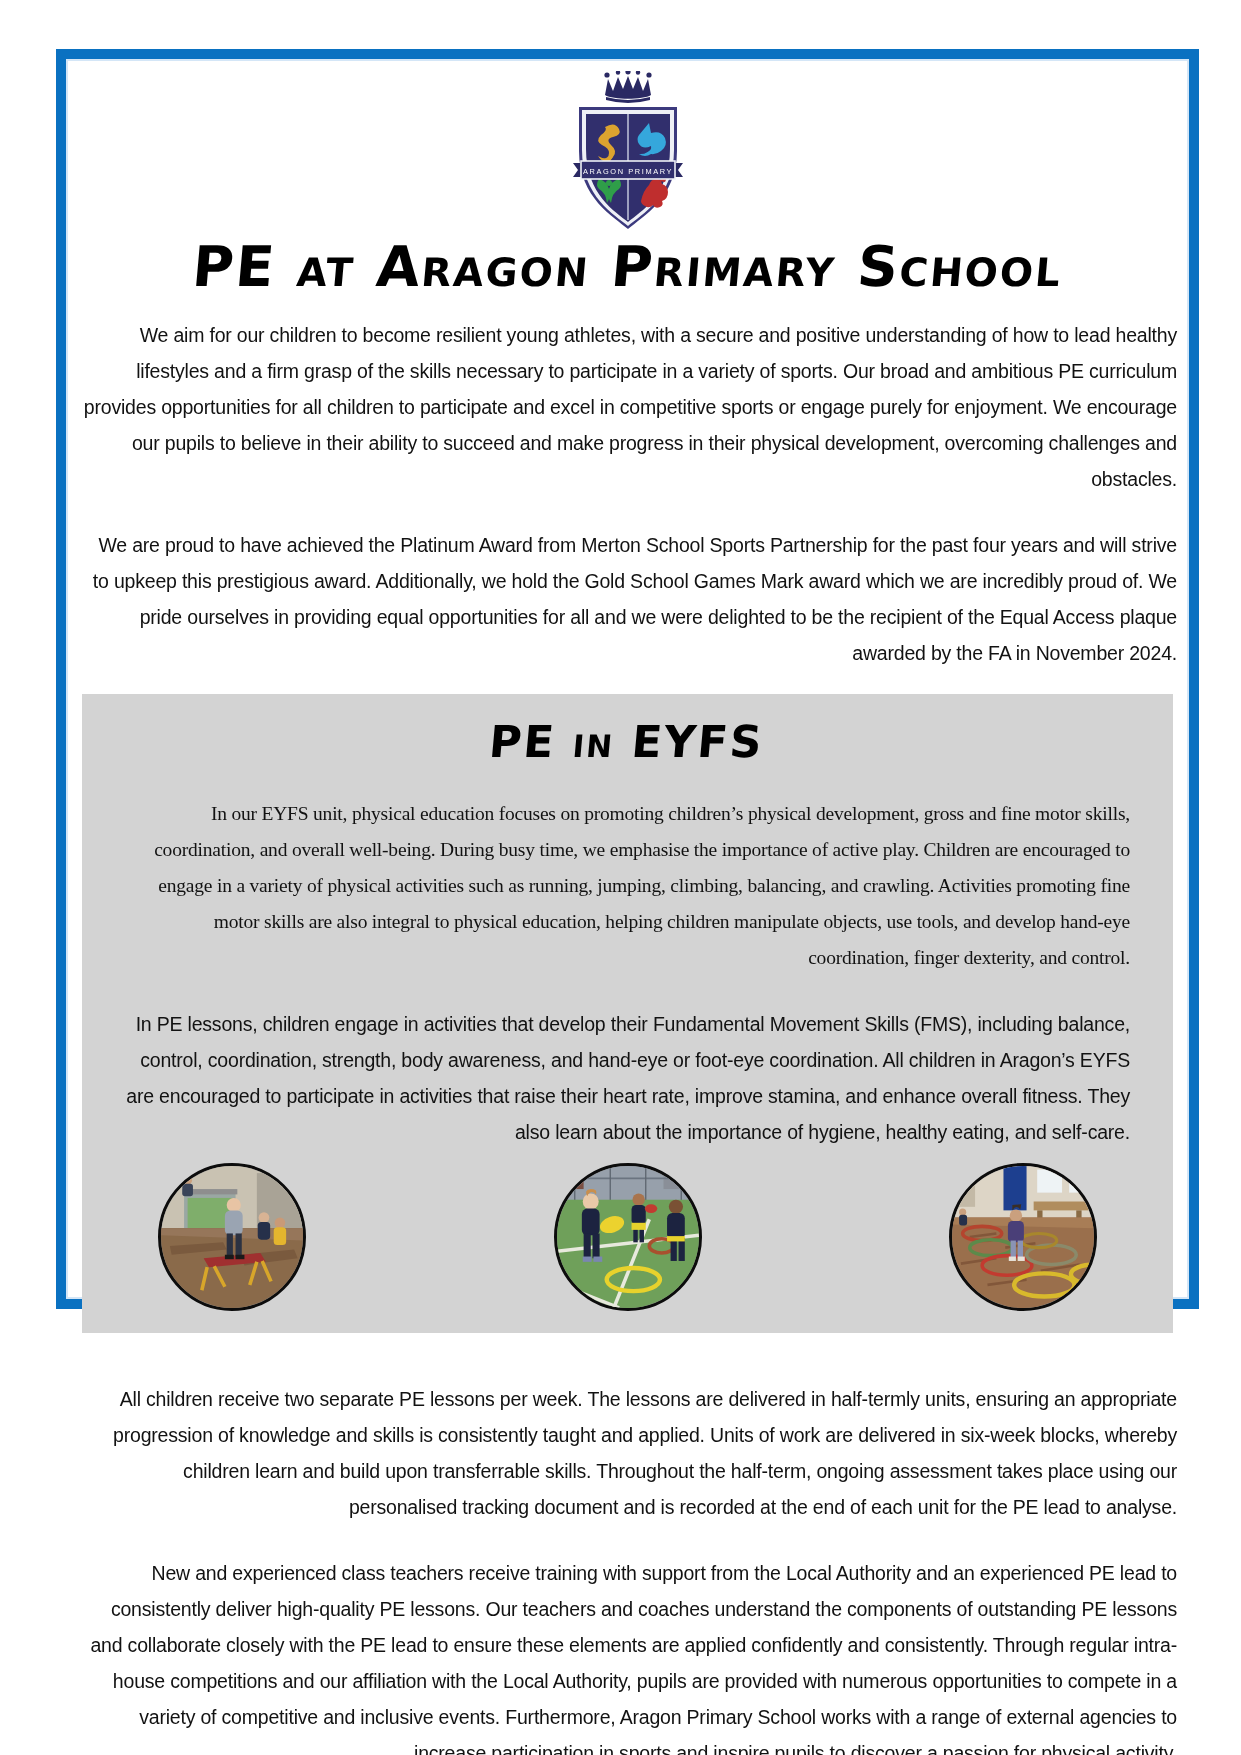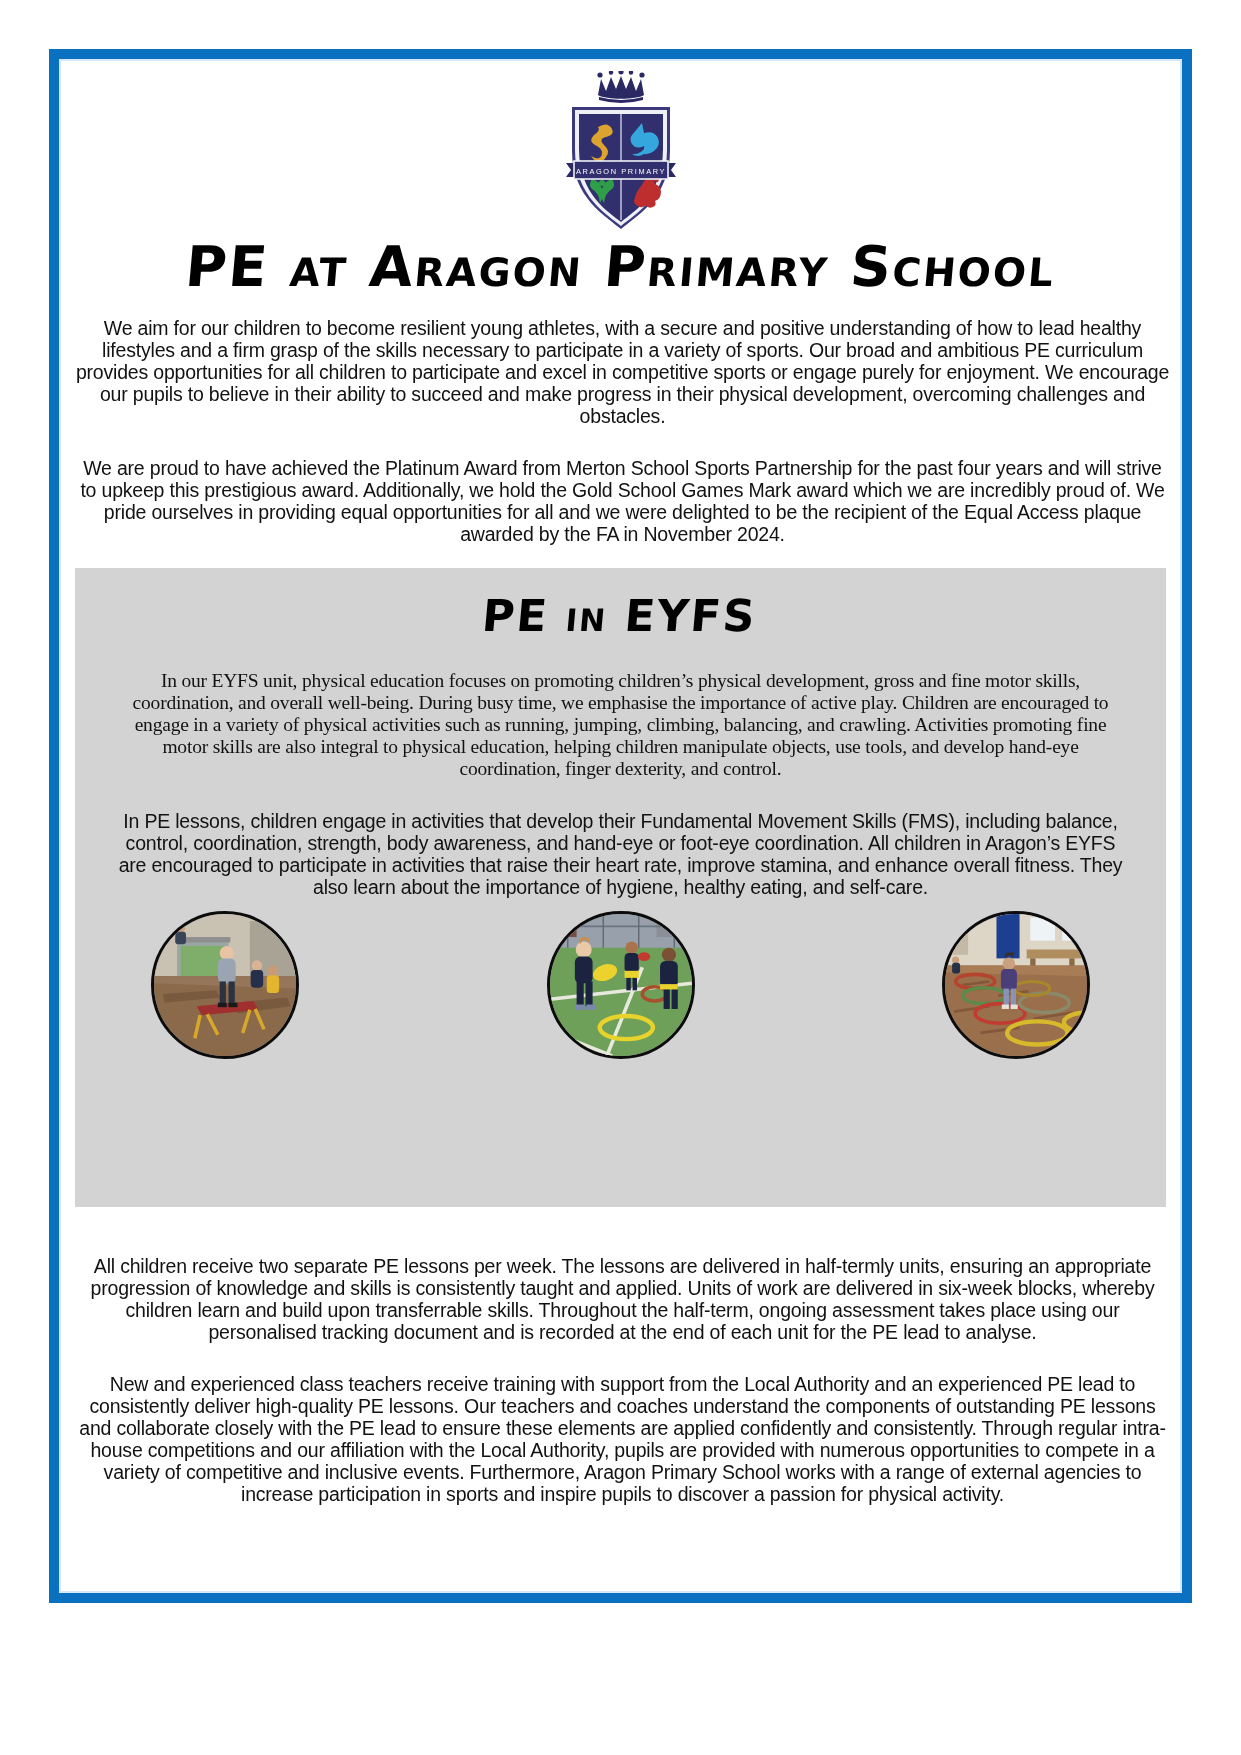--- a/index.html
+++ b/index.html
@@ -5,22 +5,22 @@
   * { margin:0; padding:0; box-sizing:border-box; }
   html,body { background:#ffffff; }
   body {
     width:1241px; height:1755px;
     position:relative;
     font-family:"Liberation Sans", sans-serif;
     color:#121212;
   }
   .frame {
     position:absolute;
-    left:49px; top:49px;
-    width:1143px; height:1554px;
+    left:56px; top:49px;
+    width:1143px; height:1260px;
     border:10px solid #0a71c1;
     box-shadow: inset 0 0 0 2px #d4e6f7;
     background:#ffffff;
   }
   .content {
     position:relative;
     width:100%; height:100%;
     padding:12px 16px 0 16px;
   }
   
@@ -42,22 +42,22 @@
     margin-top:4px;
   }
   .eyfs-title {
     font-size:44px;
     line-height:1.0;
     padding-top:26px;
   }
   
   .para {
     font-size:19.5px;
-    line-height:22px;
-    text-align:center;
+    line-height:36px;
+    text-align:right;
     letter-spacing:-0.2px;
     margin:4px auto;
   }
   .intro-1 { margin-top:22px; width:1095px; }
   .intro-2 { margin-top:30px; width:1095px; }
   
   .eyfs-panel {
     margin-top:23px;
     margin-left:0px;
     width:1091px;

